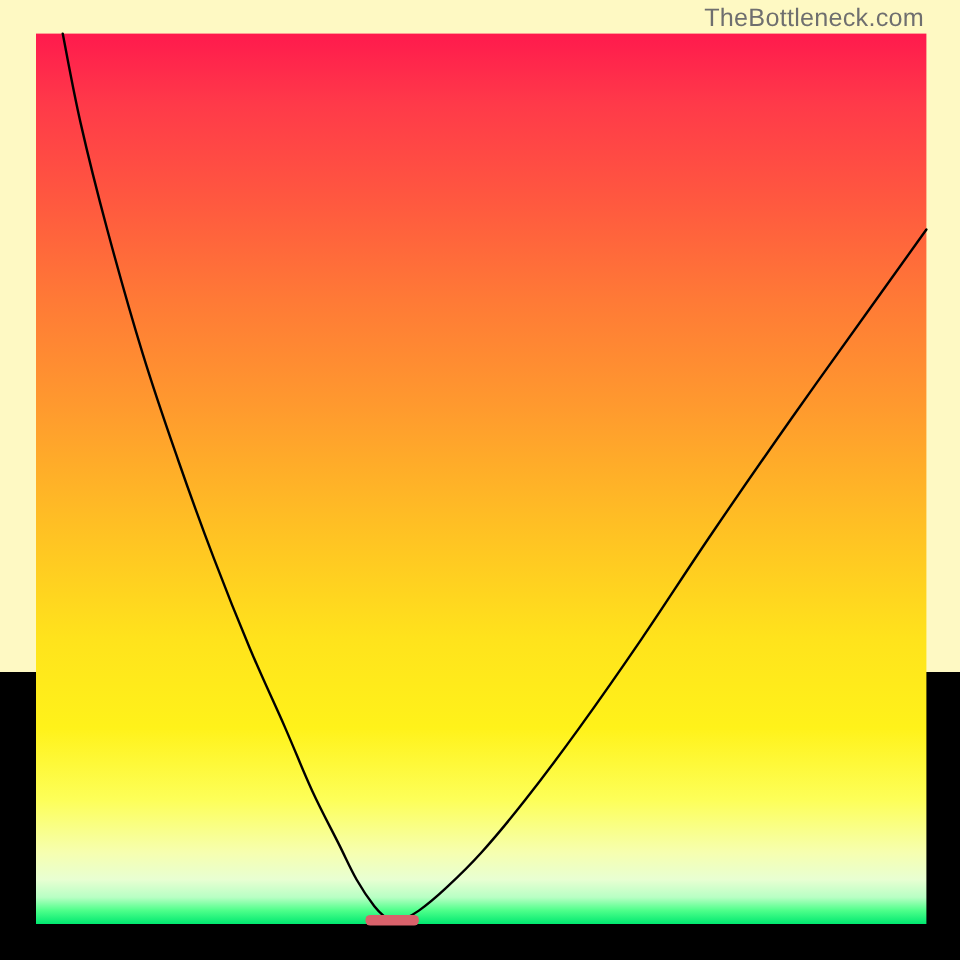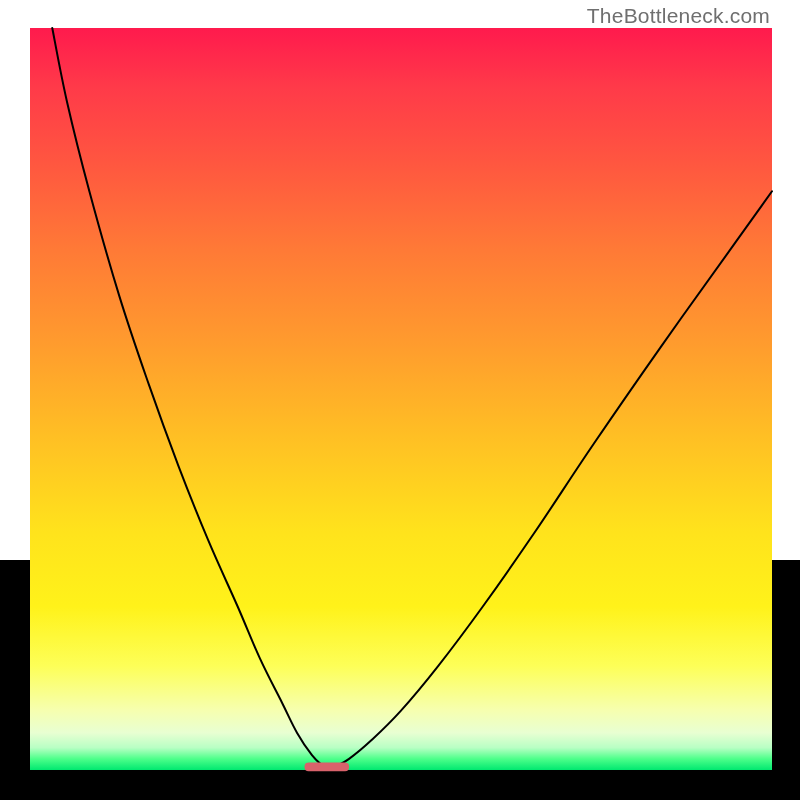--- a/index.html
+++ b/index.html
@@ -9,21 +9,21 @@
     height: 800px;
     overflow: hidden;
     background: #000;
     font-family: Arial, Helvetica, sans-serif;
   }
   .frame {
     position: absolute;
     left: 0; top: 0;
     width: 800px;
     height: 560px;
-    background: #ffffff;
+    background: #fef9c3;
   }
   .plot {
     position: absolute;
     left: 30px;
     top: 28px;
     width: 742px;
     height: 742px;
     background: linear-gradient(to bottom,
       #ff1a4d 0%,
       #ff3a49 8%,

